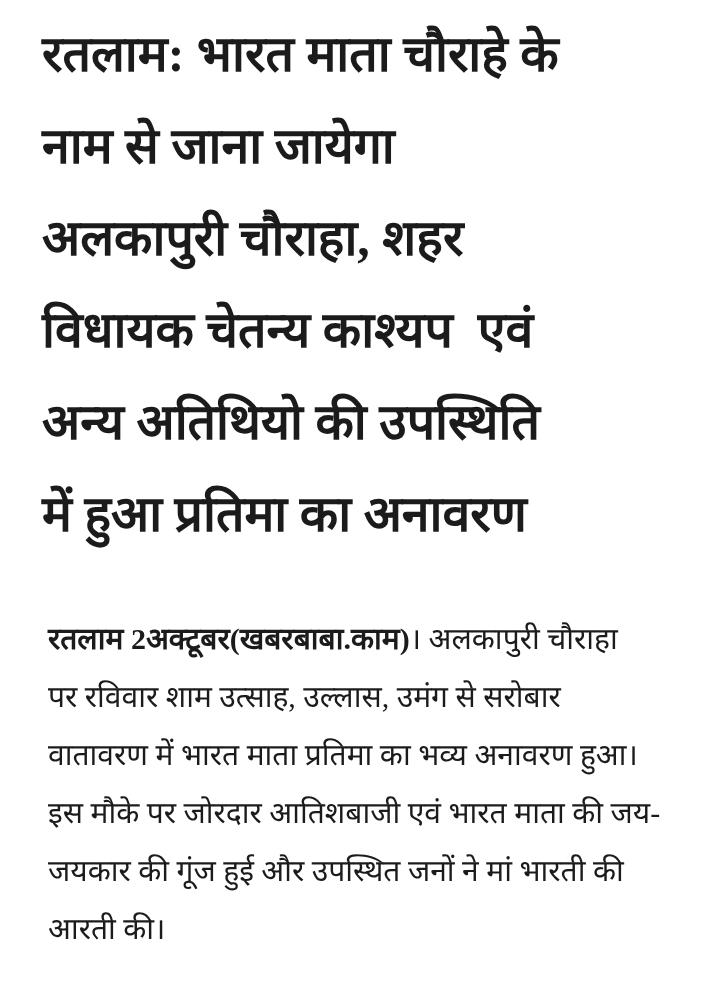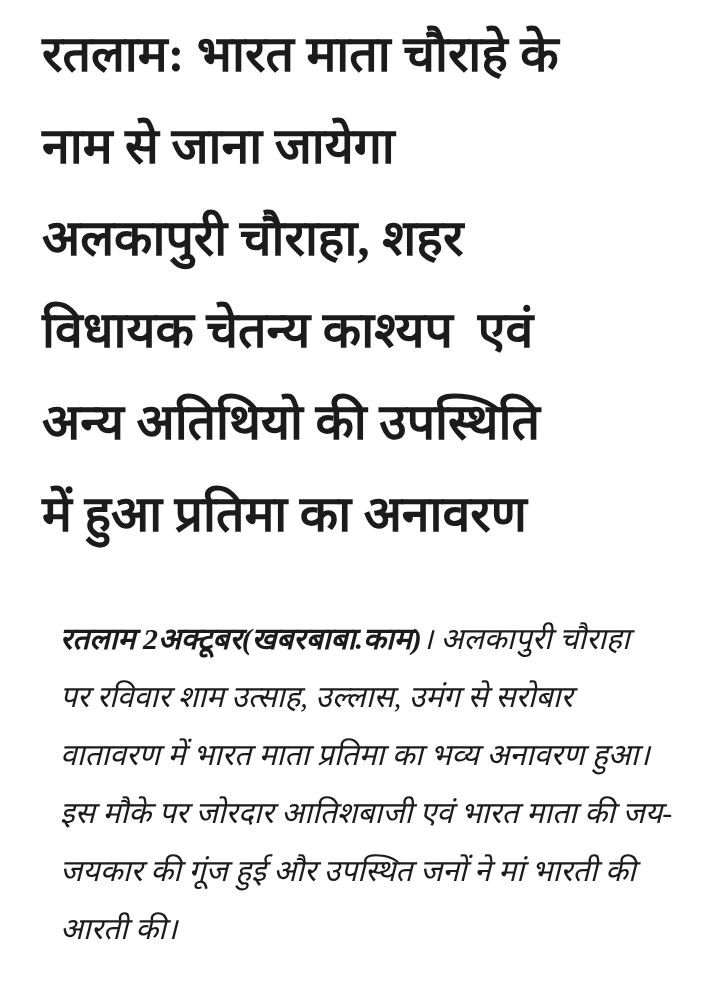--- a/index.html
+++ b/index.html
@@ -22,27 +22,26 @@
   .headline {
     margin: 8px 0 0 0;
     font-size: 50px;
     line-height: 92px;
     font-weight: 700;
     color: #1b1b1b;
     white-space: pre-wrap;
     letter-spacing: 0px;
   }
   .body-paragraph {
-    margin: 50px 0 0 18px;
+    margin: 50px 0 0 6px;
     font-size: 30px;
     line-height: 58px;
     font-weight: 400;
     color: #1b1b1b;
     white-space: pre-wrap;
-    font-style: italic;
   }
   .dateline {
     font-weight: 700;
   }
 </style>
 </head>
 <body>
 
 <article class="article">
   <h1 class="headline">रतलाम: भारत माता चौराहे के

